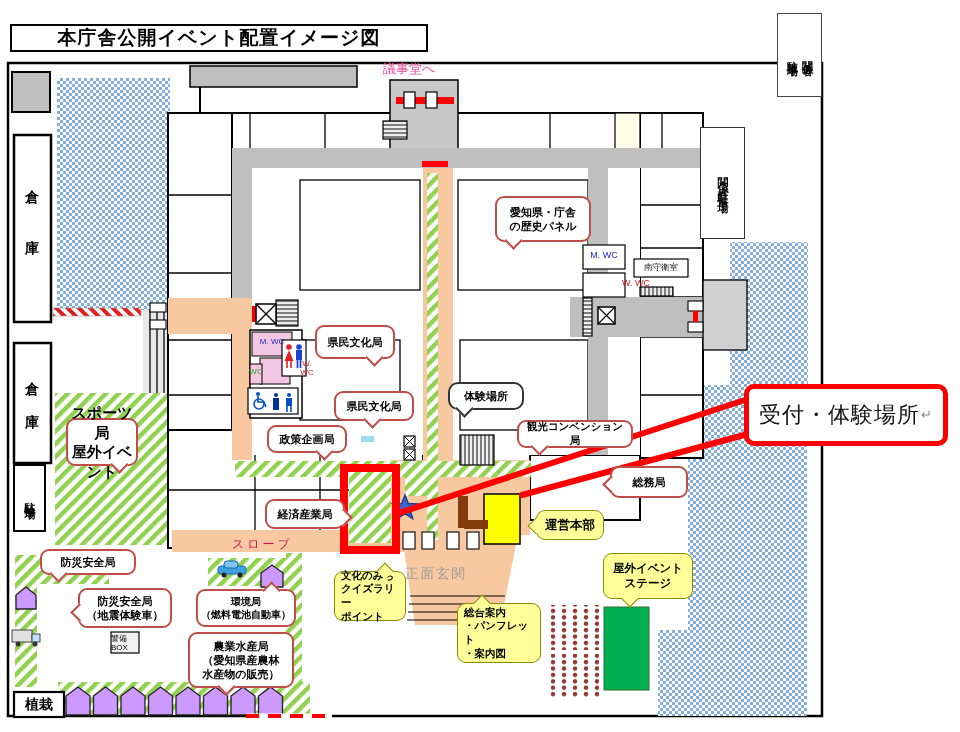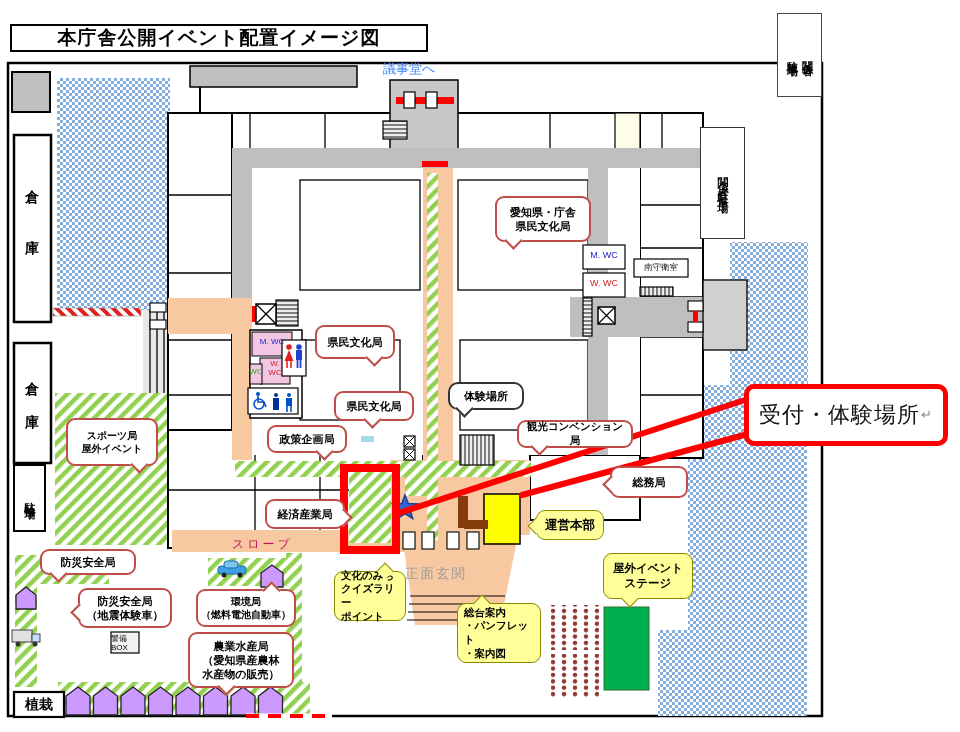--- a/index.html
+++ b/index.html
@@ -14,21 +14,21 @@
   .tail{position:absolute;width:11px;height:11px;background:#fff;border-left:2.5px solid #bf4d48;border-bottom:2.5px solid #bf4d48;}
   .co-y .tail{background:#ffff99;border-color:#8a8a00;border-width:1.6px;}
   .co-k .tail{border-color:#333;border-width:2px;}
   .t-d{bottom:-7px;transform:rotate(-45deg);}
   .t-l{left:-7px;transform:rotate(45deg);}
   .t-r{right:-7px;transform:rotate(-135deg);}
   .t-u{top:-7px;transform:rotate(135deg);}
   .reception{position:absolute;left:744px;top:384px;width:204px;height:62px;z-index:4;background:#fff;border:5px solid #f00;border-radius:10px;display:flex;align-items:center;justify-content:center;font-family:"Liberation Serif",serif;font-size:22px;color:#111;letter-spacing:1px;box-sizing:border-box;}
   .reception .mark{font-size:13px;color:#888;margin-left:1px;}
   .tiny{font-size:8px;line-height:1.1;}
-  .blue{color:#2222cc;} .red{color:#cc2222;} .green-t{color:#22aa22;}
+  .blue{color:#2222cc;} .red{color:#cc2222;margin-left:32px;} .green-t{color:#22aa22;}
 </style>
 </head>
 <body>
 
 <div id="stage">
 
 <svg id="plan" width="960" height="732" viewBox="0 0 960 732">
   <defs>
     <pattern id="chk" width="6" height="6" patternUnits="userSpaceOnUse">
       <rect width="6" height="6" fill="#fff"></rect>
@@ -266,41 +266,41 @@
   <span>本庁舎公開イベント配置イメージ図</span>
 </div>
 
 <div class="lbl vbox" style="left:777px;top:13px;width:45px;height:84px;font-size:11px;font-weight:bold;letter-spacing:2px;">
   <span>関係者
 駐車場</span>
 </div>
 <div class="lbl vbox" style="left:700px;top:127px;width:45px;height:112px;font-size:11px;font-weight:bold;letter-spacing:5px;border-color:#333;">
   <span>関係者駐車場</span>
 </div>
-<div class="lbl" style="left:383px;top:60px;width:80px;font-family:'Liberation Serif',serif;font-size:13px;color:#3b82f6;">議事堂へ</div>
+<div class="lbl" style="left:383px;top:60px;width:80px;font-family:'Liberation Serif',serif;font-size:13px;color:#ec4899;">議事堂へ</div>
 
 <div class="lbl" style="left:14px;top:138px;width:37px;height:180px;display:flex;align-items:center;justify-content:center;writing-mode:vertical-rl;text-orientation:upright;font-size:14px;font-weight:bold;letter-spacing:3.5em;">倉庫</div>
 <div class="lbl" style="left:14px;top:346px;width:37px;height:112px;display:flex;align-items:center;justify-content:center;writing-mode:vertical-rl;text-orientation:upright;font-size:14px;font-weight:bold;letter-spacing:2.2em;">倉庫</div>
 <div class="lbl" style="left:14px;top:467px;width:31px;height:62px;display:flex;align-items:center;justify-content:center;writing-mode:vertical-rl;text-orientation:upright;font-size:11px;font-weight:bold;letter-spacing:0.3em;">駐輪場</div>
 <div class="lbl" style="left:14px;top:696px;width:50px;text-align:center;font-size:14px;font-weight:bold;">植栽</div>
 <div class="lbl" style="left:232px;top:536px;width:100px;font-size:12px;color:#be185d;letter-spacing:3px;">スロープ</div>
 <div class="lbl" style="left:405px;top:565px;width:90px;font-size:13.5px;color:#9a9a9a;letter-spacing:2px;">正面玄関</div>
 <div class="lbl" style="left:634px;top:262px;width:54px;text-align:center;font-size:8.5px;">南守衛室</div>
 <div class="lbl tiny" style="left:111px;top:635px;width:32px;text-align:left;">警備
 BOX</div>
 <div class="lbl tiny blue" style="left:252px;top:338px;width:40px;text-align:center;">M. WC</div>
 <div class="lbl tiny red" style="left:260px;top:360px;width:30px;text-align:center;">W.
 WC</div>
 <div class="lbl tiny green-t" style="left:248px;top:368px;width:16px;text-align:center;">WC</div>
 <div class="lbl blue" style="left:583px;top:250px;width:42px;text-align:center;font-size:9px;">M. WC</div>
 <div class="lbl red" style="left:583px;top:278px;width:42px;text-align:center;font-size:9px;">W. WC</div>
 
 <div class="co" style="left:495px;top:196px;width:96px;height:46px;">
   <span>愛知県・庁舎
-県民文化局</span>
+の歴史パネル</span>
   <i class="tail t-d" style="left:10px;"></i>
 </div>
 <div class="co" style="left:315px;top:325px;width:80px;height:34px;">
   <span>県民文化局</span>
   <i class="tail t-d" style="right:12px;"></i>
 </div>
 <div class="co" style="left:334px;top:391px;width:80px;height:30px;">
   <span>県民文化局</span>
   <i class="tail t-d" style="left:30px;"></i>
 </div>
@@ -317,21 +317,21 @@
   <i class="tail t-l" style="top:10px;"></i>
 </div>
 <div class="co" style="left:267px;top:425px;width:80px;height:28px;">
   <span>政策企画局</span>
   <i class="tail t-d" style="right:14px;"></i>
 </div>
 <div class="co" style="left:265px;top:499px;width:80px;height:30px;">
   <span>経済産業局</span>
   <i class="tail t-r" style="top:10px;"></i>
 </div>
-<div class="co" style="left:66px;top:418px;width:92px;height:48px;font-size:10px;">
+<div class="co" style="left:66px;top:418px;width:72px;height:48px;font-size:15px;">
   <span>スポーツ局
 屋外イベント</span>
   <i class="tail t-d" style="right:10px;"></i>
 </div>
 <div class="co" style="left:40px;top:549px;width:96px;height:26px;">
   <span>防災安全局</span>
   <i class="tail t-d" style="left:10px;"></i>
 </div>
 <div class="co" style="left:78px;top:588px;width:94px;height:40px;">
   <span>防災安全局

